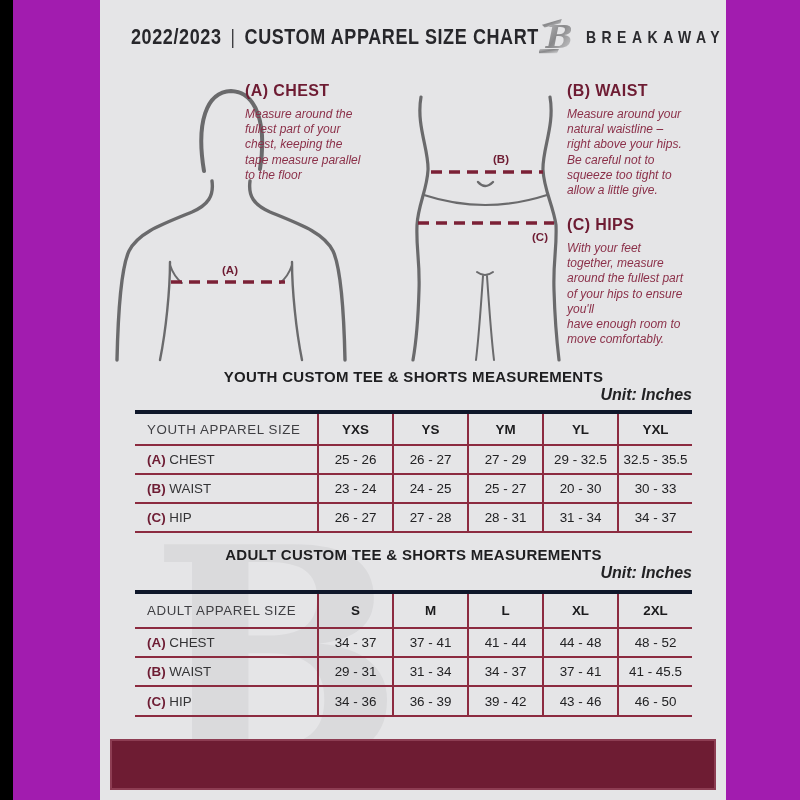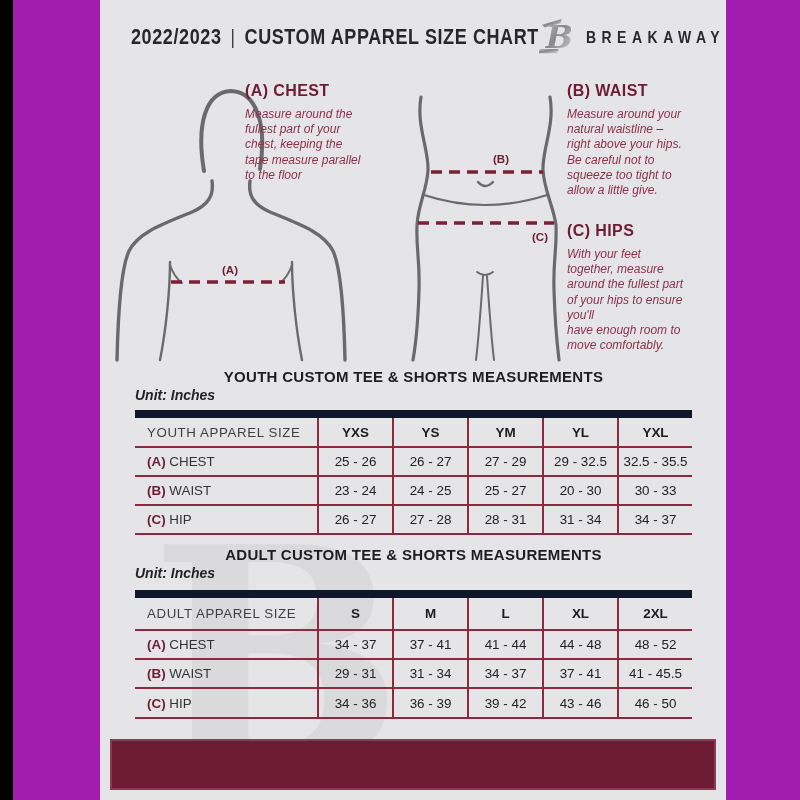--- a/index.html
+++ b/index.html
@@ -21,27 +21,27 @@
   .figures-svg{position:absolute;left:0;top:75px;width:626px;height:300px;}
   .guide-text{position:absolute;z-index:1;}
   .guide-h{font-size:16px;font-weight:800;letter-spacing:.4px;color:#6e1c33;margin:0 0 7px 0;}
   .guide-p{font-size:12px;font-style:italic;font-weight:500;line-height:15.2px;
            color:#8b3049;white-space:pre-line;margin:0;}
 
   
   .section{position:absolute;left:35px;width:557px;z-index:1;}
   .tbl-title{text-align:center;font-size:15px;font-weight:700;letter-spacing:.3px;
              color:#1e1e20;line-height:18px;}
-  .tbl-unit{text-align:left;font-size:14px;font-style:italic;font-weight:600;
+  .tbl-unit{text-align:right;font-size:16px;font-style:italic;font-weight:600;
             color:#222224;line-height:18px;}
   table.size{border-collapse:collapse;table-layout:fixed;width:557px;margin-top:6px;
              background:transparent;}
   table.size td{border-bottom:2px solid #8c2b40;font-size:13.4px;color:#222224;
                 text-align:center;vertical-align:middle;padding:0;}
-  table.size tr.hdr td{border-top:8px solid #0f172a;}
+  table.size tr.hdr td{border-top:4px solid #0f172a;}
   table.size td + td{border-left:2px solid #8c2b40;}
   table.size td.c0{text-align:left;padding-left:12px;}
   table.size tr.hdr td.c0{font-size:13.3px;letter-spacing:.6px;color:#3f3f43;}
   table.size tr.hdr td.sz{font-weight:700;color:#1c1c1e;}
   .pfx{color:#6e1c33;font-weight:800;}
   .rlabel{color:#333335;}
 
   
   .watermark{position:absolute;left:50px;top:528px;font-family:"DejaVu Serif",serif;
              font-size:300px;font-weight:700;color:#dadadc;line-height:260px;z-index:0;
@@ -126,21 +126,21 @@
     </div>
     <div class="guide-text" style="left:467px;top:82px;width:155px;">
       <p class="guide-h">(B) WAIST</p>
       <p class="guide-p">Measure around your
 natural waistline –
 right above your hips.
 Be careful not to
 squeeze too tight to
 allow a little give.</p>
     </div>
-    <div class="guide-text" style="left:467px;top:222px;width:158px;">
+    <div class="guide-text" style="left:467px;top:216px;width:158px;">
       <p class="guide-h">(C) HIPS</p>
       <p class="guide-p">With your feet
 together, measure
 around the fullest part
 of your hips to ensure
 you'll
 have enough room to
 move comfortably.</p>
     </div>
 

